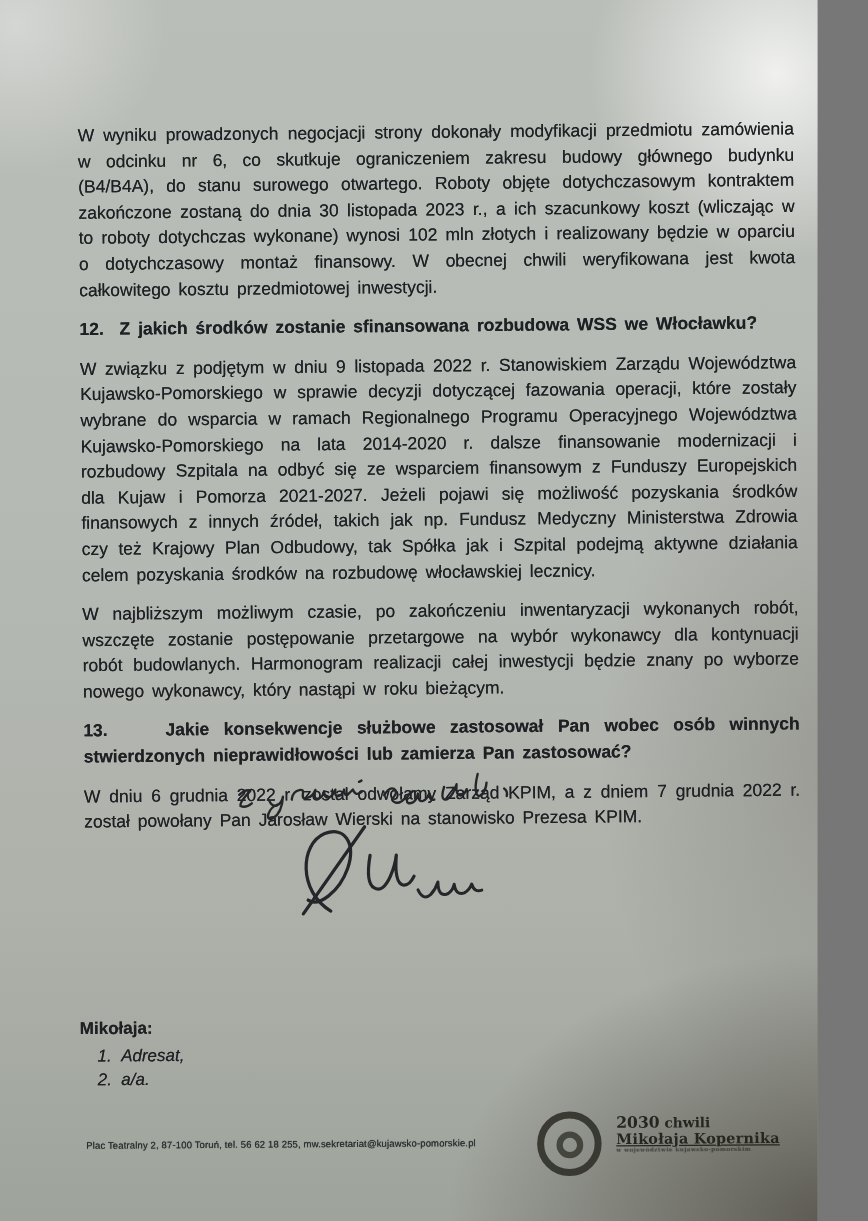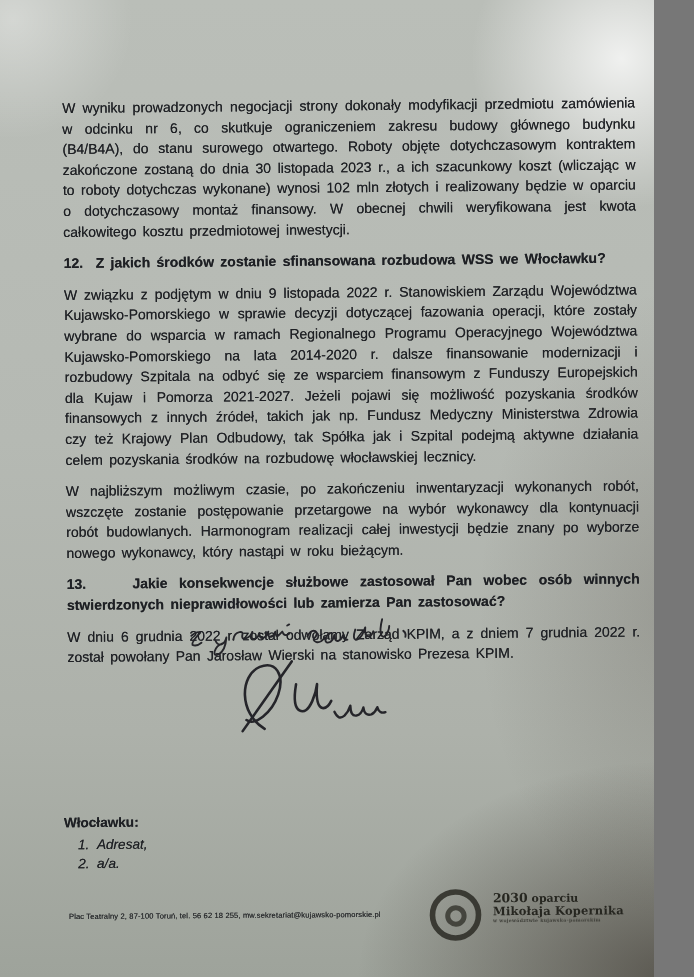--- a/index.html
+++ b/index.html
@@ -53,21 +53,21 @@
   .seal{
     position:absolute;left:427px;top:886px;
     display:flex;align-items:flex-start;
     transform:rotate(-.4deg);
   }
   .seal-ring{width:57px;height:57px;flex:0 0 auto;}
   .seal-text{margin:6px 0 0 9px;color:#262620;
     font-family:"DejaVu Serif",serif;font-weight:700;}
   .seal-year{font-size:11px;line-height:12px;}
   .seal-year .big{font-size:12.5px;}
-  .seal-name{font-size:11.5px;line-height:13px;letter-spacing:.2px;}
+  .seal-name{font-size:11.5px;line-height:13px;letter-spacing:.2px;text-decoration:underline;}
   .seal-sub{font-size:4.6px;line-height:6px;letter-spacing:.32px;
     color:#3a3a34;filter:blur(.35px);}
 </style>
 </head>
 <body>
 
 <div class="paper">
 
   <main class="content">
     <p>W wyniku prowadzonych negocjacji strony dokonały modyfikacji przedmiotu zamówienia w odcinku nr 6, co skutkuje ograniczeniem zakresu budowy głównego budynku (B4/B4A), do stanu surowego otwartego. Roboty objęte dotychczasowym kontraktem zakończone zostaną do dnia 30 listopada 2023 r., a ich szacunkowy koszt (wliczając w to roboty dotychczas wykonane) wynosi 102 mln złotych i realizowany będzie w oparciu o dotychczasowy montaż finansowy. W obecnej chwili weryfikowana jest kwota całkowitego kosztu przedmiotowej inwestycji.</p>
@@ -95,32 +95,32 @@
       </g>
 
       <path d="M96,116 C70,100 72,62 92,54 C108,48 117,62 110,82 C103,101 86,113 78,107" stroke-width="2.6"></path>
       <path d="M74,118 L124,49" stroke-width="2.6"></path>
       <path d="M128,72 q-4,22 3,26 q7,4 13,-9 q4,-9 5,-17 q-2,22 5,24 q5,1 9,-7" stroke-width="2.6"></path>
       <path d="M166,100 q4,9 10,4 q4,-4 6,-10 q0,11 6,10 q5,-1 7,-8 q1,9 8,7 q4,-2 6,-7 q2,7 8,5" stroke-width="2.4"></path>
     </svg>
   </div>
 
   <div class="dist">
-    <div class="dist-title">Włocławku:</div>
+    <div class="dist-title">Mikołaja:</div>
     <div class="dist-item">1.&nbsp;&nbsp;Adresat,</div>
     <div class="dist-item">2.&nbsp;&nbsp;a/a.</div>
   </div>
 
   <div class="footer-line">Plac Teatralny 2, 87-100 Toruń, tel. 56 62 18 255, mw.sekretariat@kujawsko-pomorskie.pl</div>
 
   <div class="seal">
     <svg class="seal-ring" viewBox="0 0 57 57" fill="none" stroke="#32322b">
       <circle cx="28.5" cy="28.5" r="23" stroke-width="5.6" opacity=".92"></circle>
       <circle cx="28.9" cy="29.5" r="8.2" stroke-width="5" opacity=".8"></circle>
     </svg>
     <div class="seal-text">
-      <div class="seal-year"><span class="big">2030</span><span> oparciu</span></div>
+      <div class="seal-year"><span class="big">2030</span><span> chwili</span></div>
       <div class="seal-name">Mikołaja Kopernika</div>
       <div class="seal-sub">w województwie kujawsko-pomorskim</div>
     </div>
   </div>
 
 </div>
 
 </body></html>

